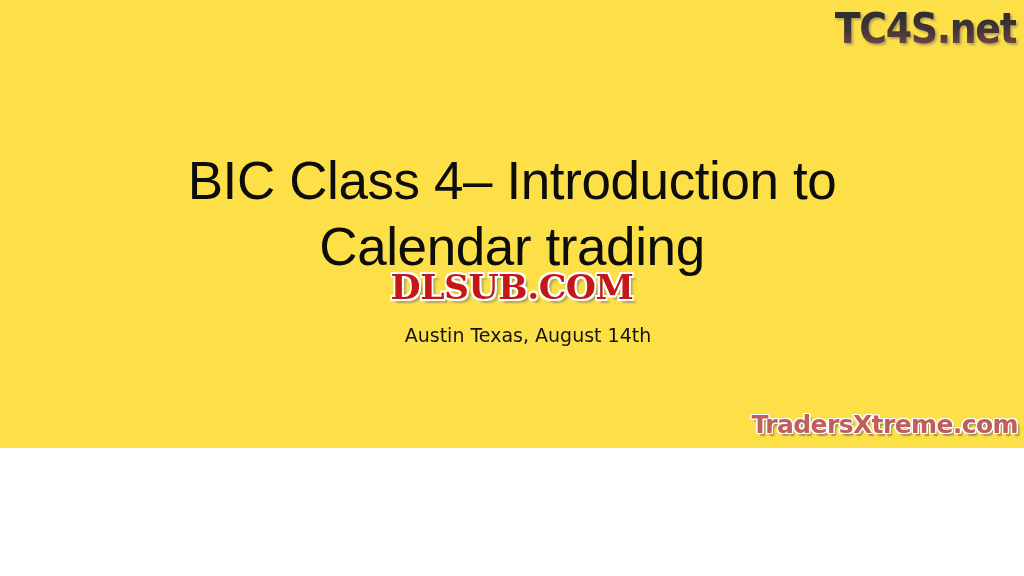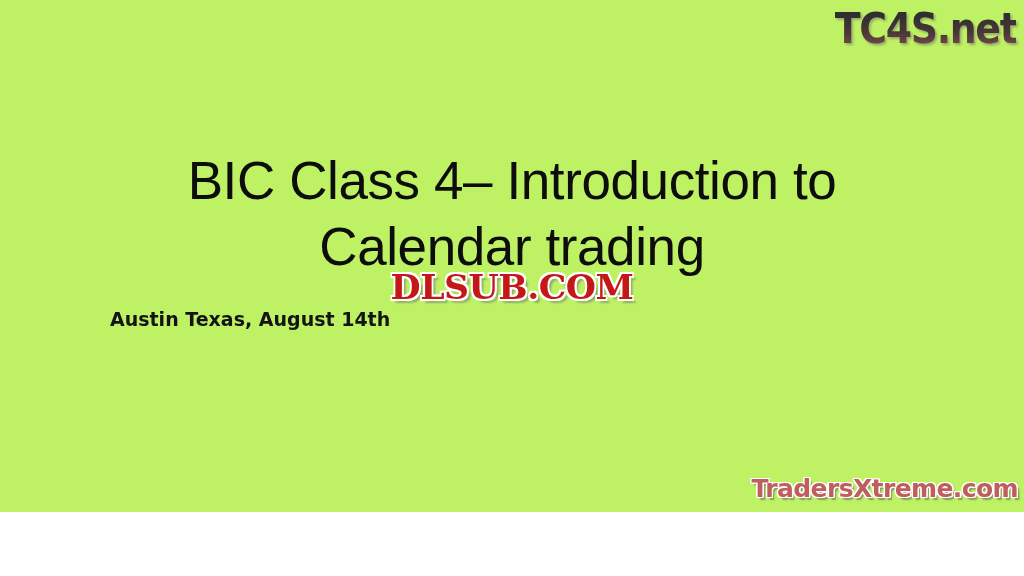--- a/index.html
+++ b/index.html
@@ -11,22 +11,22 @@
     width: 1024px;
     height: 576px;
     background: #ffffff;
     font-family: "Liberation Sans", sans-serif;
     overflow: hidden;
   }
 
   #slide {
     position: relative;
     width: 1024px;
-    height: 512px;
-    background: #bef264;
+    height: 448px;
+    background: #fde047;
     overflow: hidden;
   }
 
   
   .title-block {
     position: absolute;
     left: 110px;
     top: 148px;
     width: 804px;
     text-align: center;
@@ -42,27 +42,27 @@
     margin: 0;
     white-space: pre-line;
     -webkit-font-smoothing: antialiased;
   }
 
   .slide-subtitle {
     position: absolute;
     left: 110px;
     top: 306px;
     width: 804px;
-    text-align: left;
+    text-align: center;
     font-family: "DejaVu Sans", "Liberation Sans", sans-serif;
-    font-weight: 700;
+    font-weight: 400;
     font-size: 19px;
     line-height: 26px;
     color: #141414;
-    margin: 0;
+    margin: 16px;
   }
 
   
   .wm-tc4s {
     position: absolute;
     right: 8px;
     top: 2px;
     font-family: "DejaVu Sans", "Liberation Sans", sans-serif;
     font-weight: 700;
     font-size: 43px;

